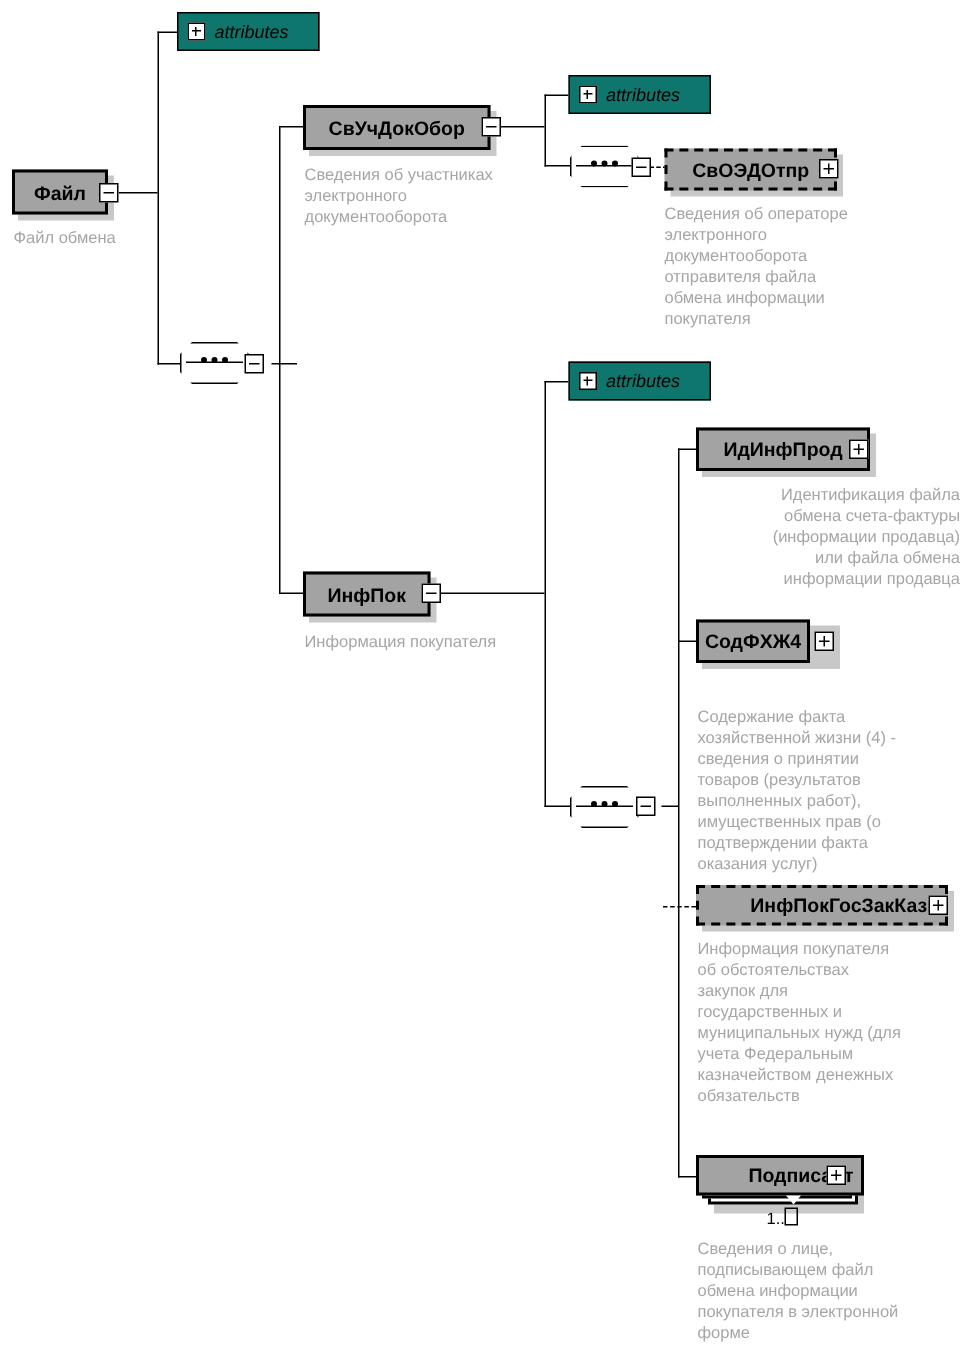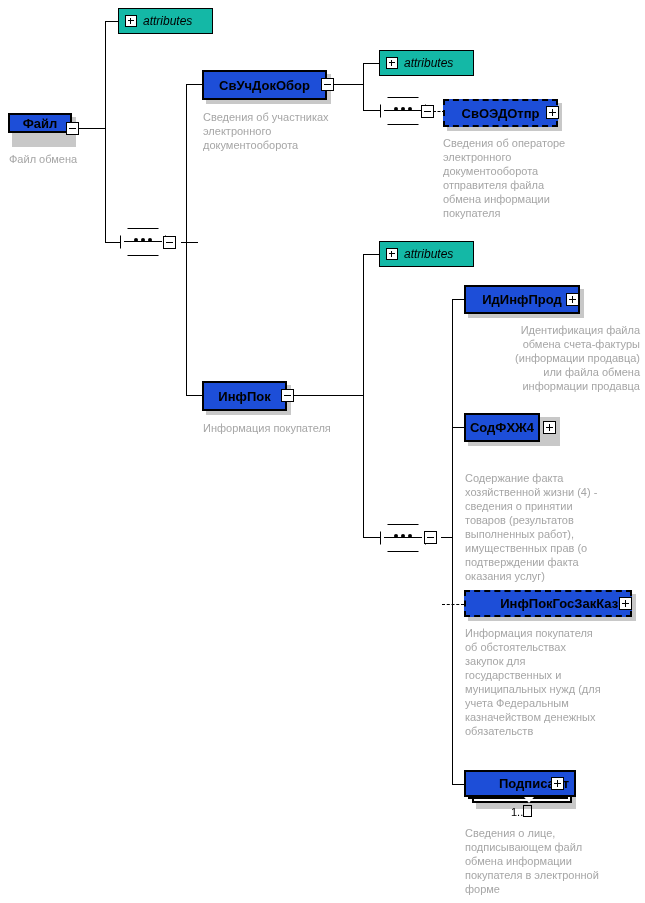--- a/index.html
+++ b/index.html
@@ -28,21 +28,21 @@
   .ln.dash-h {
     background: none;
     border-top: 1px dashed #000000;
     height: 0;
   }
 
   
   .node {
     position: absolute;
     box-sizing: border-box;
-    background: #1d4ed8;
+    background: #a3a3a3;
     border: 2px solid #000000;
     display: flex;
     align-items: center;
     justify-content: center;
     white-space: nowrap;
   }
   .node .label {
     font-size: 13px;
     font-weight: bold;
     color: #000000;
@@ -56,21 +56,21 @@
   .shadow {
     position: absolute;
     background: #c8c8c8;
     z-index: 0;
   }
 
   
   .attrbox {
     position: absolute;
     box-sizing: border-box;
-    background: #14b8a6;
+    background: #0f766e;
     border: 1px solid #000000;
     display: flex;
     align-items: center;
     padding-left: 6px;
     gap: 6px;
   }
   .attrbox .label {
     font-size: 12px;
     font-style: italic;
     color: #000000;
@@ -249,21 +249,21 @@
 
   <div class="ln h" style="left:452px; top:299px; width:12px;"></div>
 
   <div class="ln h" style="left:452px; top:427px; width:12px;"></div>
 
   <div class="ln dash-h" style="left:442px; top:604px; width:22px;"></div>
 
   <div class="ln h" style="left:452px; top:784px; width:12px;"></div>
 
   <div class="shadow" style="left:12px; top:117px; width:64px; height:30px;"></div>
-  <div class="node" style="left:8px; top:113px; width:64px; height:20px;">
+  <div class="node" style="left:8px; top:113px; width:64px; height:30px;">
     <span class="label">Файл</span>
   </div>
   <div class="pm minus" style="left:66px; top:122px;"></div>
   <div class="doc" style="left:9px; top:152px; width:120px;">Файл обмена</div>
 
   <div class="attrbox" style="left:118px; top:8px; width:95px; height:26px;">
     <span class="pm-inline"></span>
     <span class="label">attributes</span>
   </div>
 

